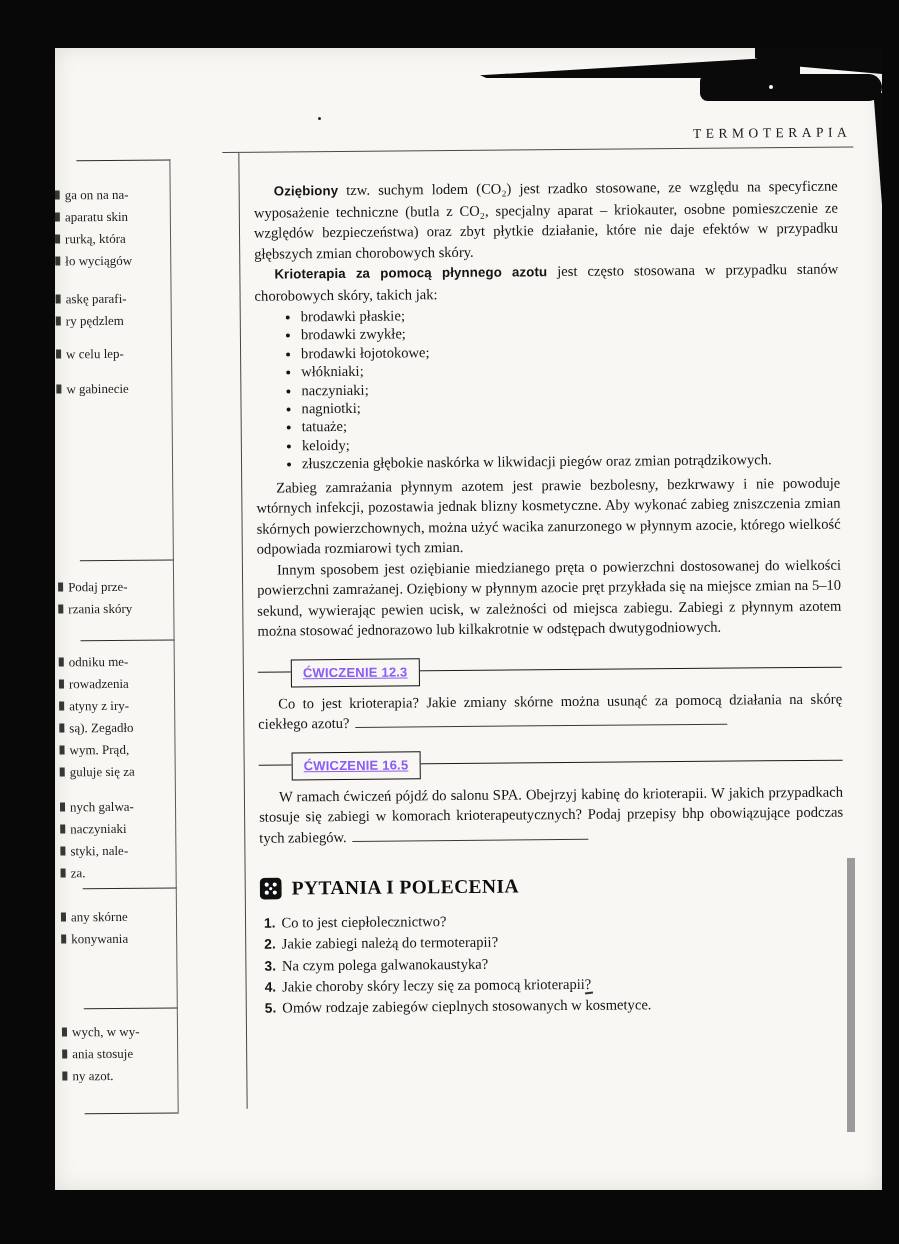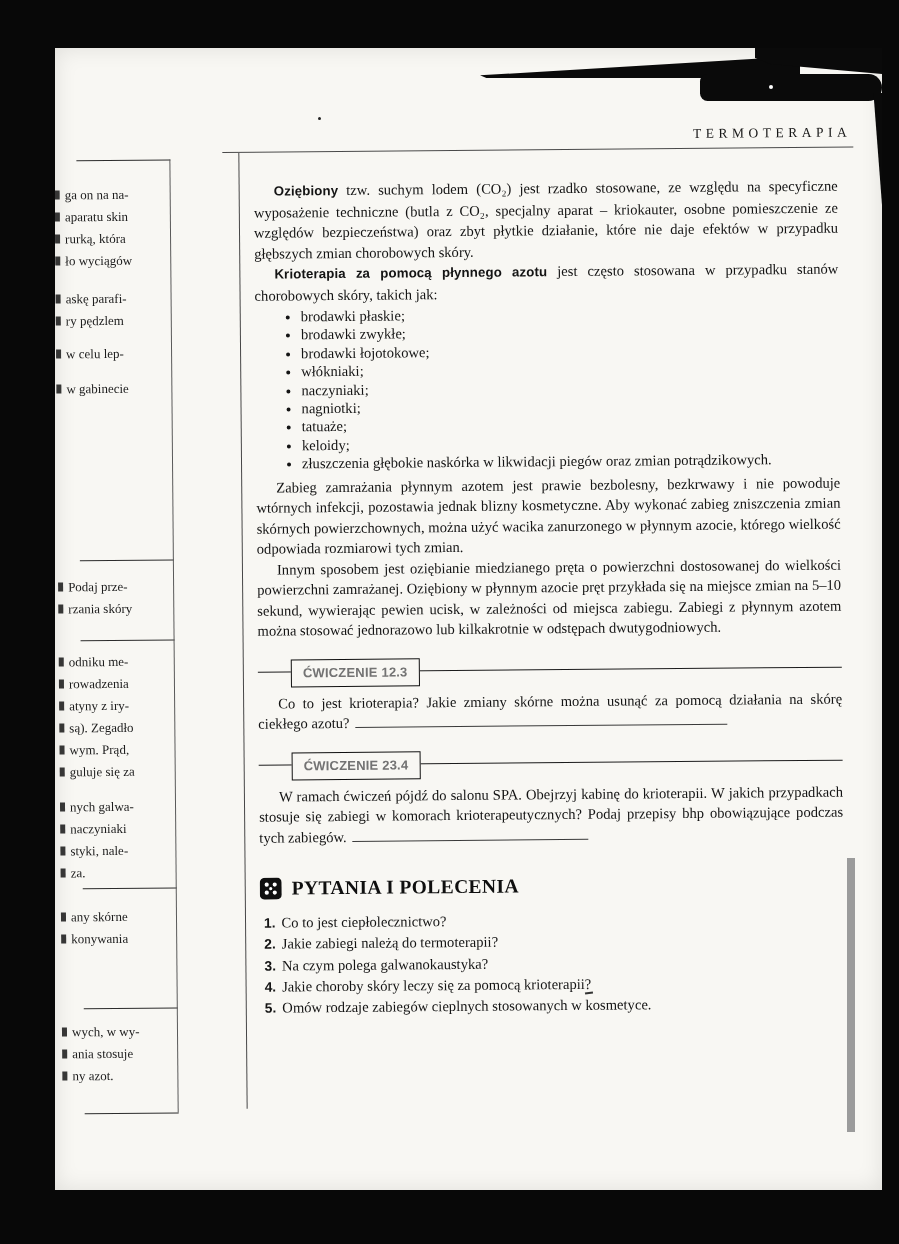--- a/index.html
+++ b/index.html
@@ -56,21 +56,21 @@
   b.lead{font-family:"Liberation Sans", sans-serif;font-size:13.3px;letter-spacing:.1px;}
   ul.bullets{margin:2px 0 4px;padding-left:46px;}
   ul.bullets li{line-height:18.4px;}
 
   .exercise{margin-top:30px;}
   .ex-rule{position:relative;border-top:1.8px solid #1c1c1c;height:0;}
   .ex-label{
     position:absolute;left:33px;top:-13px;background:#f8f7f3;
     border:1.6px solid #101010;padding:3px 11px;
     font-family:"Liberation Sans", sans-serif;font-weight:bold;font-size:13px;
-    letter-spacing:.2px;white-space:nowrap;color:#737373;
+    letter-spacing:.2px;white-space:nowrap;color:#8b5cf6;text-decoration:underline;
   }
   .ex-text{margin:21px 0 0;text-indent:20px;}
   .fill{display:inline-block;height:3px;border-bottom:1.2px solid #3a3a3a;margin-left:6px;vertical-align:baseline;}
   .fill-a{width:372px;}
   .fill-b{width:236px;}
 
   .q-head{
     display:flex;align-items:center;gap:10px;margin:30px 0 13px;
     font-size:19.5px;font-weight:bold;letter-spacing:.4px;color:#0f0f0f;text-align:left;
   }
@@ -174,21 +174,21 @@
 
       <section class="exercise">
         <div class="ex-rule">
           <span class="ex-label">ĆWICZENIE 12.3</span>
         </div>
         <p class="ex-text"><span>Co to jest krioterapia? Jakie zmiany skórne można usunąć za pomocą działania na skórę ciekłego azotu?</span><span class="fill fill-a"></span></p>
       </section>
 
       <section class="exercise">
         <div class="ex-rule">
-          <span class="ex-label">ĆWICZENIE 23.4</span>
+          <span class="ex-label">ĆWICZENIE 16.5</span>
         </div>
         <p class="ex-text"><span>W ramach ćwiczeń pójdź do salonu SPA. Obejrzyj kabinę do krioterapii. W jakich przypadkach stosuje się zabiegi w komorach krioterapeutycznych? Podaj przepisy bhp obowiązujące podczas tych zabiegów.</span><span class="fill fill-b"></span></p>
       </section>
 
       <h2 class="q-head">
         <span class="q-icon">
           <svg width="22" height="22" viewBox="0 0 22 22">
             <rect x="0" y="0" width="22" height="22" rx="5" fill="#101010"></rect>
             <circle cx="7" cy="7" r="2.1" fill="#ffffff"></circle>
             <circle cx="15" cy="7" r="2.1" fill="#ffffff"></circle>

